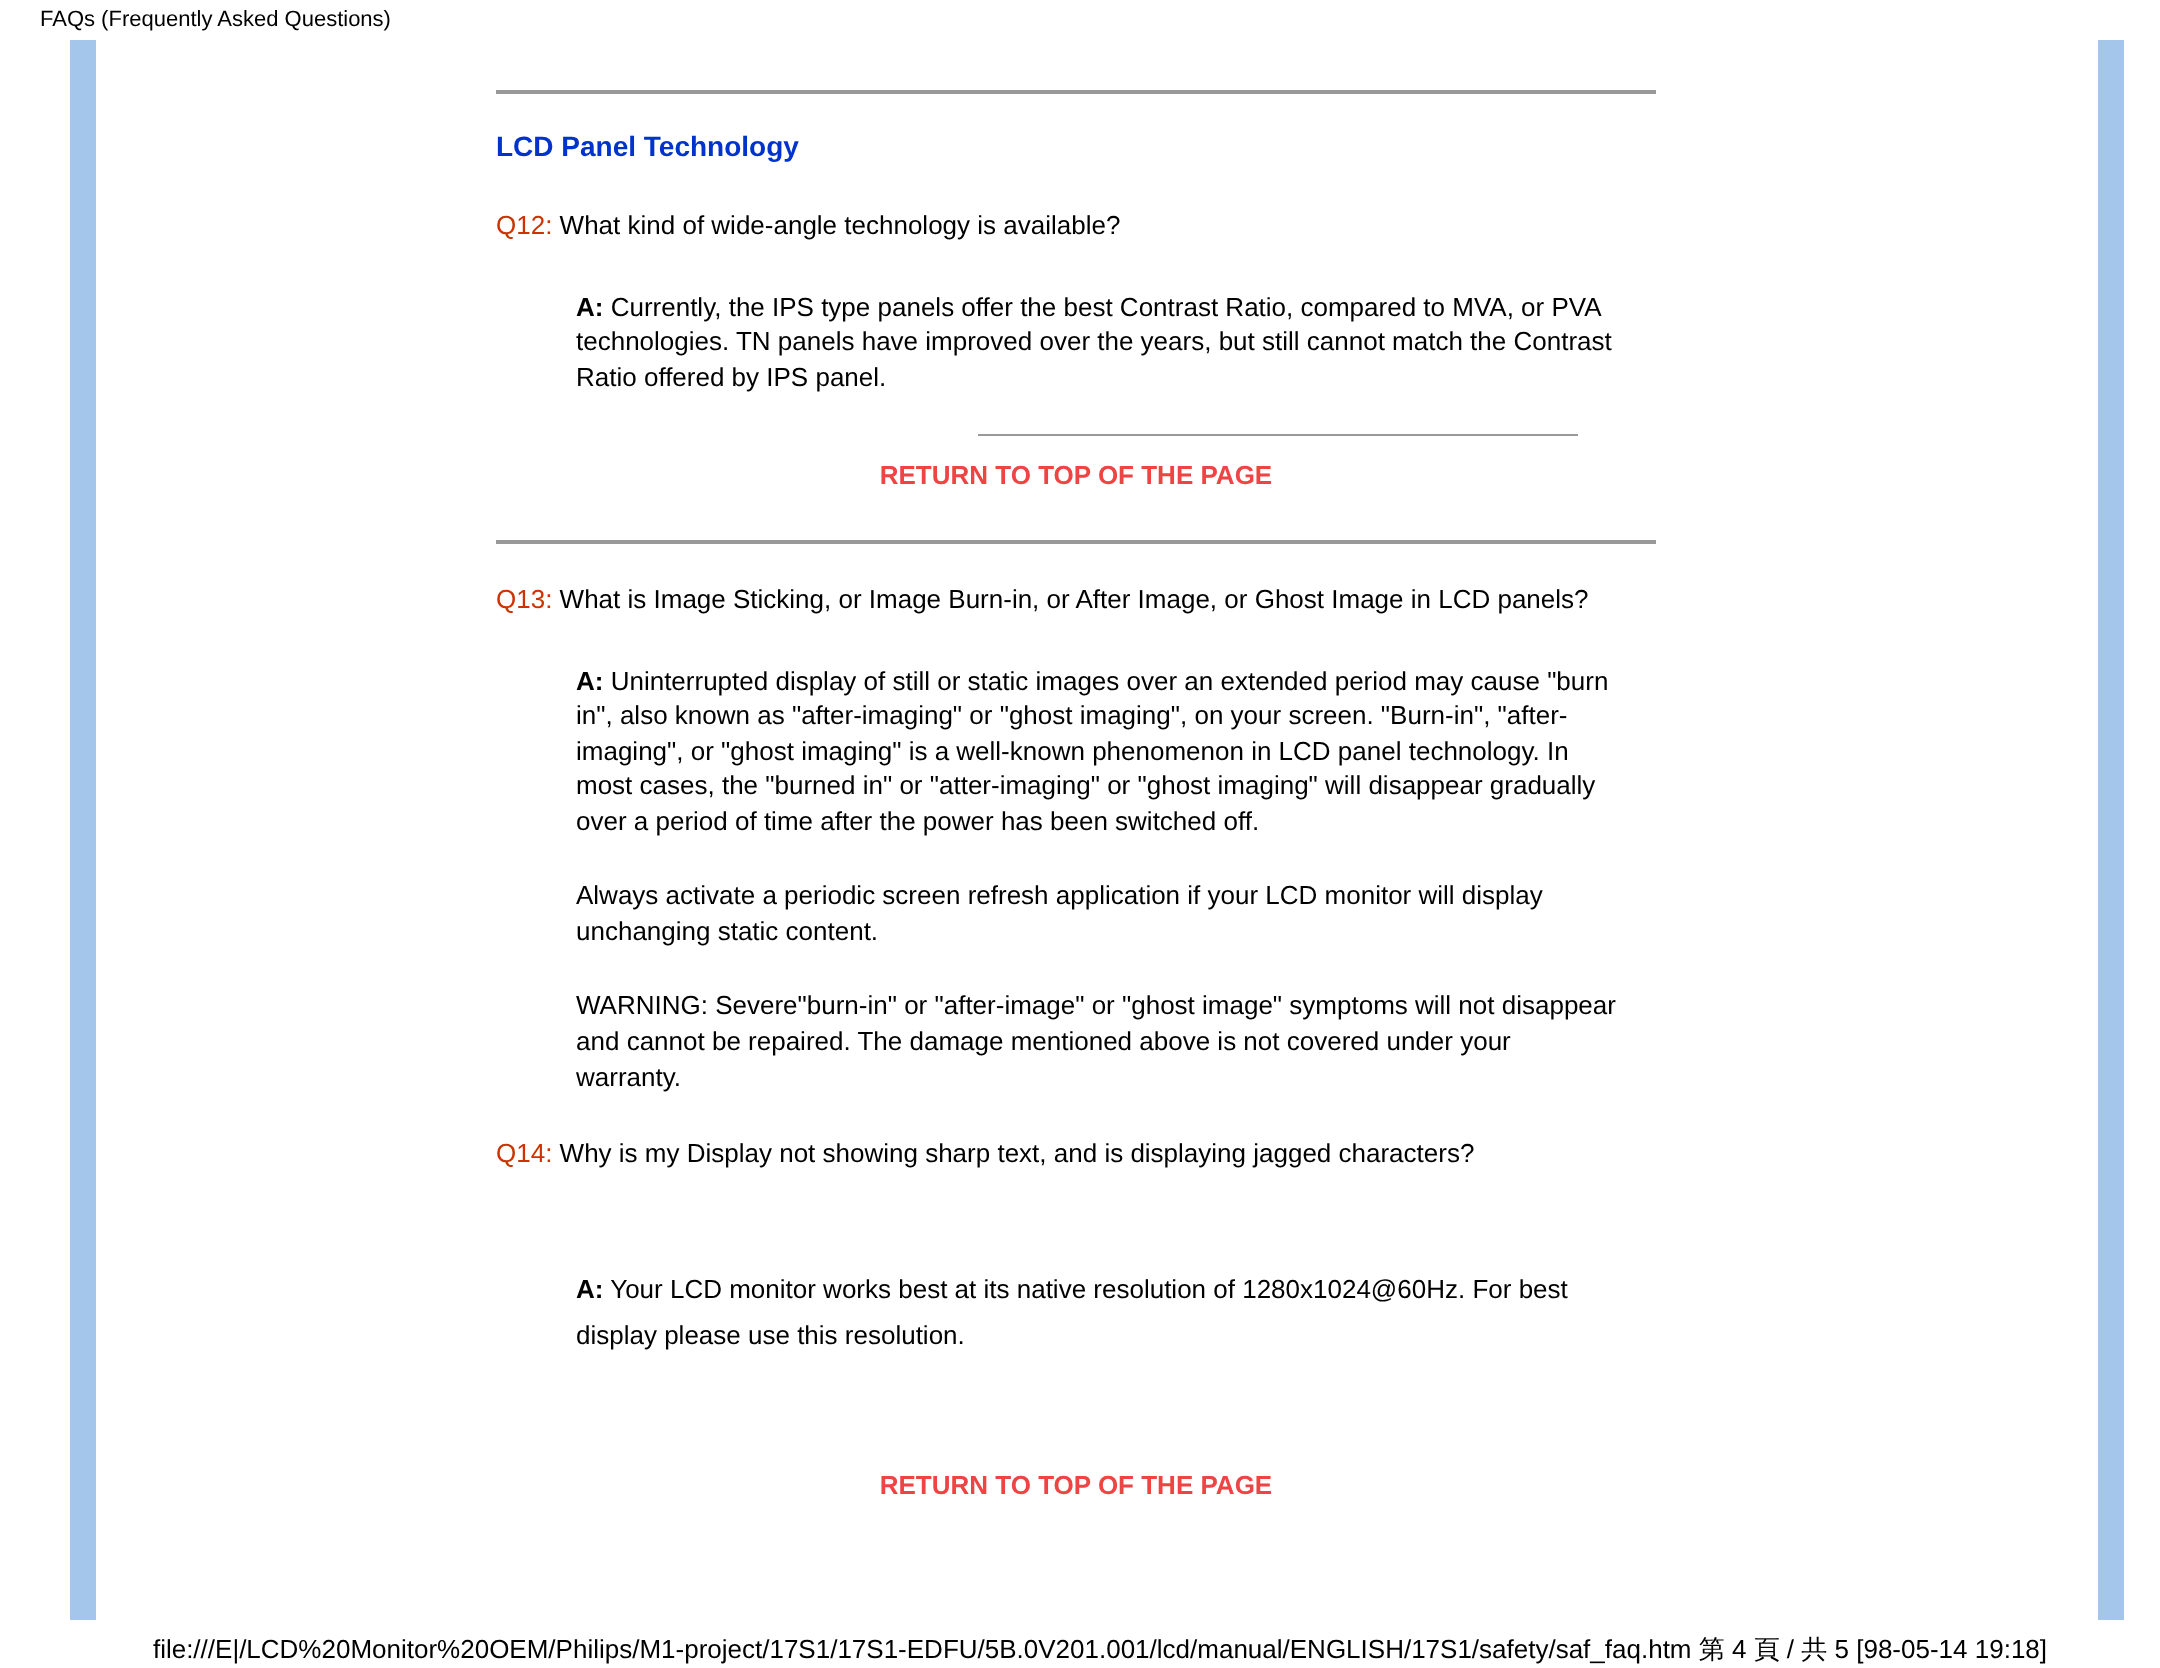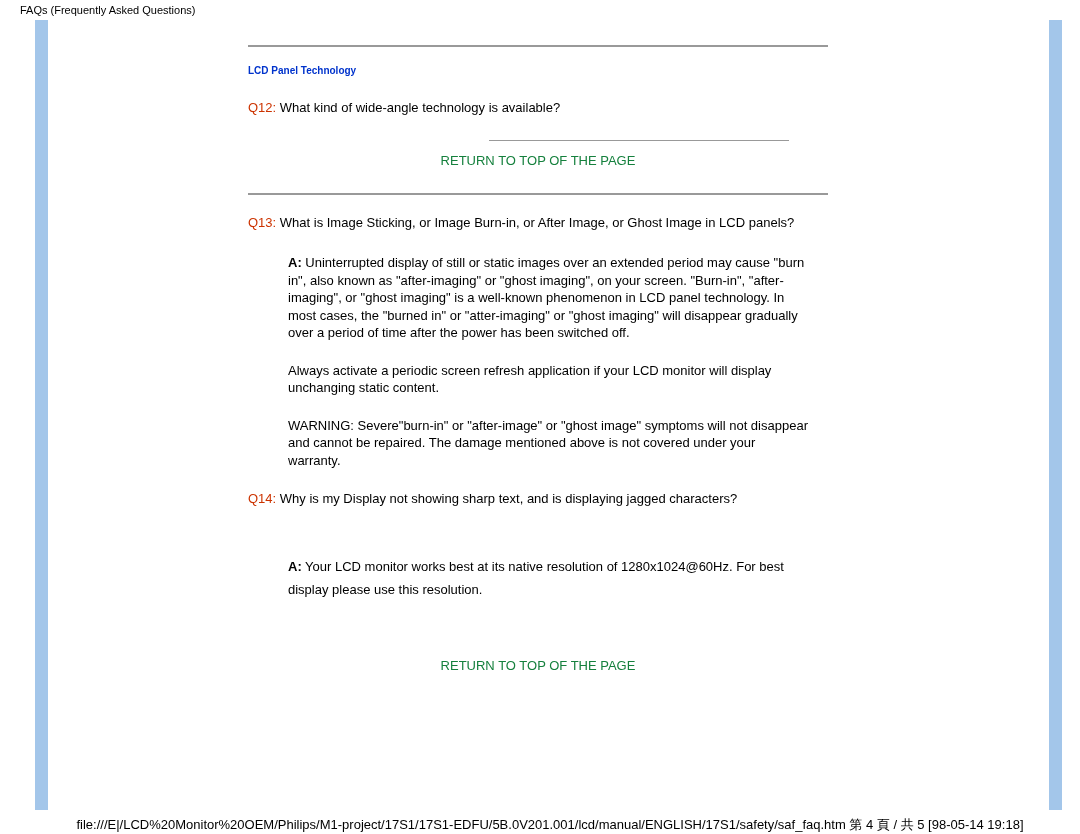--- a/index.html
+++ b/index.html
@@ -45,39 +45,39 @@
     width: 580px;
   }
   .hr-line.short {
     width: 300px;
     margin: 10px auto 12px auto;
     border-top: 1px solid #999;
   }
   .section-title {
     color: #0033cc;
     font-weight: bold;
-    font-size: 10px;
+    font-size: 14px;
     margin: 0 0 22px 0;
   }
   .q-row {
     font-weight: normal;
     margin-bottom: 22px;
     line-height: 1.5;
   }
   .q-num { color: #cc3300; }
   .answer {
     margin-left: 40px;
     line-height: 1.35;
     margin-bottom: 20px;
     width: 520px;
   }
   .a-letter { font-weight: bold; }
   .return-link {
-    color: #15803d;
-    font-weight: normal;
+    color: #ef4444;
+    font-weight: bold;
     font-size: 13px;
     text-align: center;
     display: block;
     width: 580px;
     margin: 6px 0 12px 0;
   }
   .footer-text {
     font-size: 13px;
     padding: 6px 0 0 20px;
     text-align: center;
@@ -96,20 +96,23 @@
   <div class="content">
 
     <hr class="hr-line">
 
     <div class="section-title">LCD Panel Technology</div>
 
     <div class="q-row">
       <span class="q-num">Q12:</span><span> What kind of wide-angle technology is available?</span>
     </div>
 
+    <div class="answer">
+      <span class="a-letter">A:</span><span> Currently, the IPS type panels offer the best Contrast Ratio, compared to MVA, or PVA technologies.  TN panels have improved over the years, but still cannot match the Contrast Ratio offered by IPS panel.</span>
+    </div>
 
     <hr class="hr-line short">
 
     <a class="return-link">RETURN TO TOP OF THE PAGE</a>
 
     <hr class="hr-line">
 
 
     <div class="q-row">
       <span class="q-num">Q13:</span><span> What is Image Sticking, or Image Burn-in, or After Image, or Ghost Image in LCD panels?</span>

